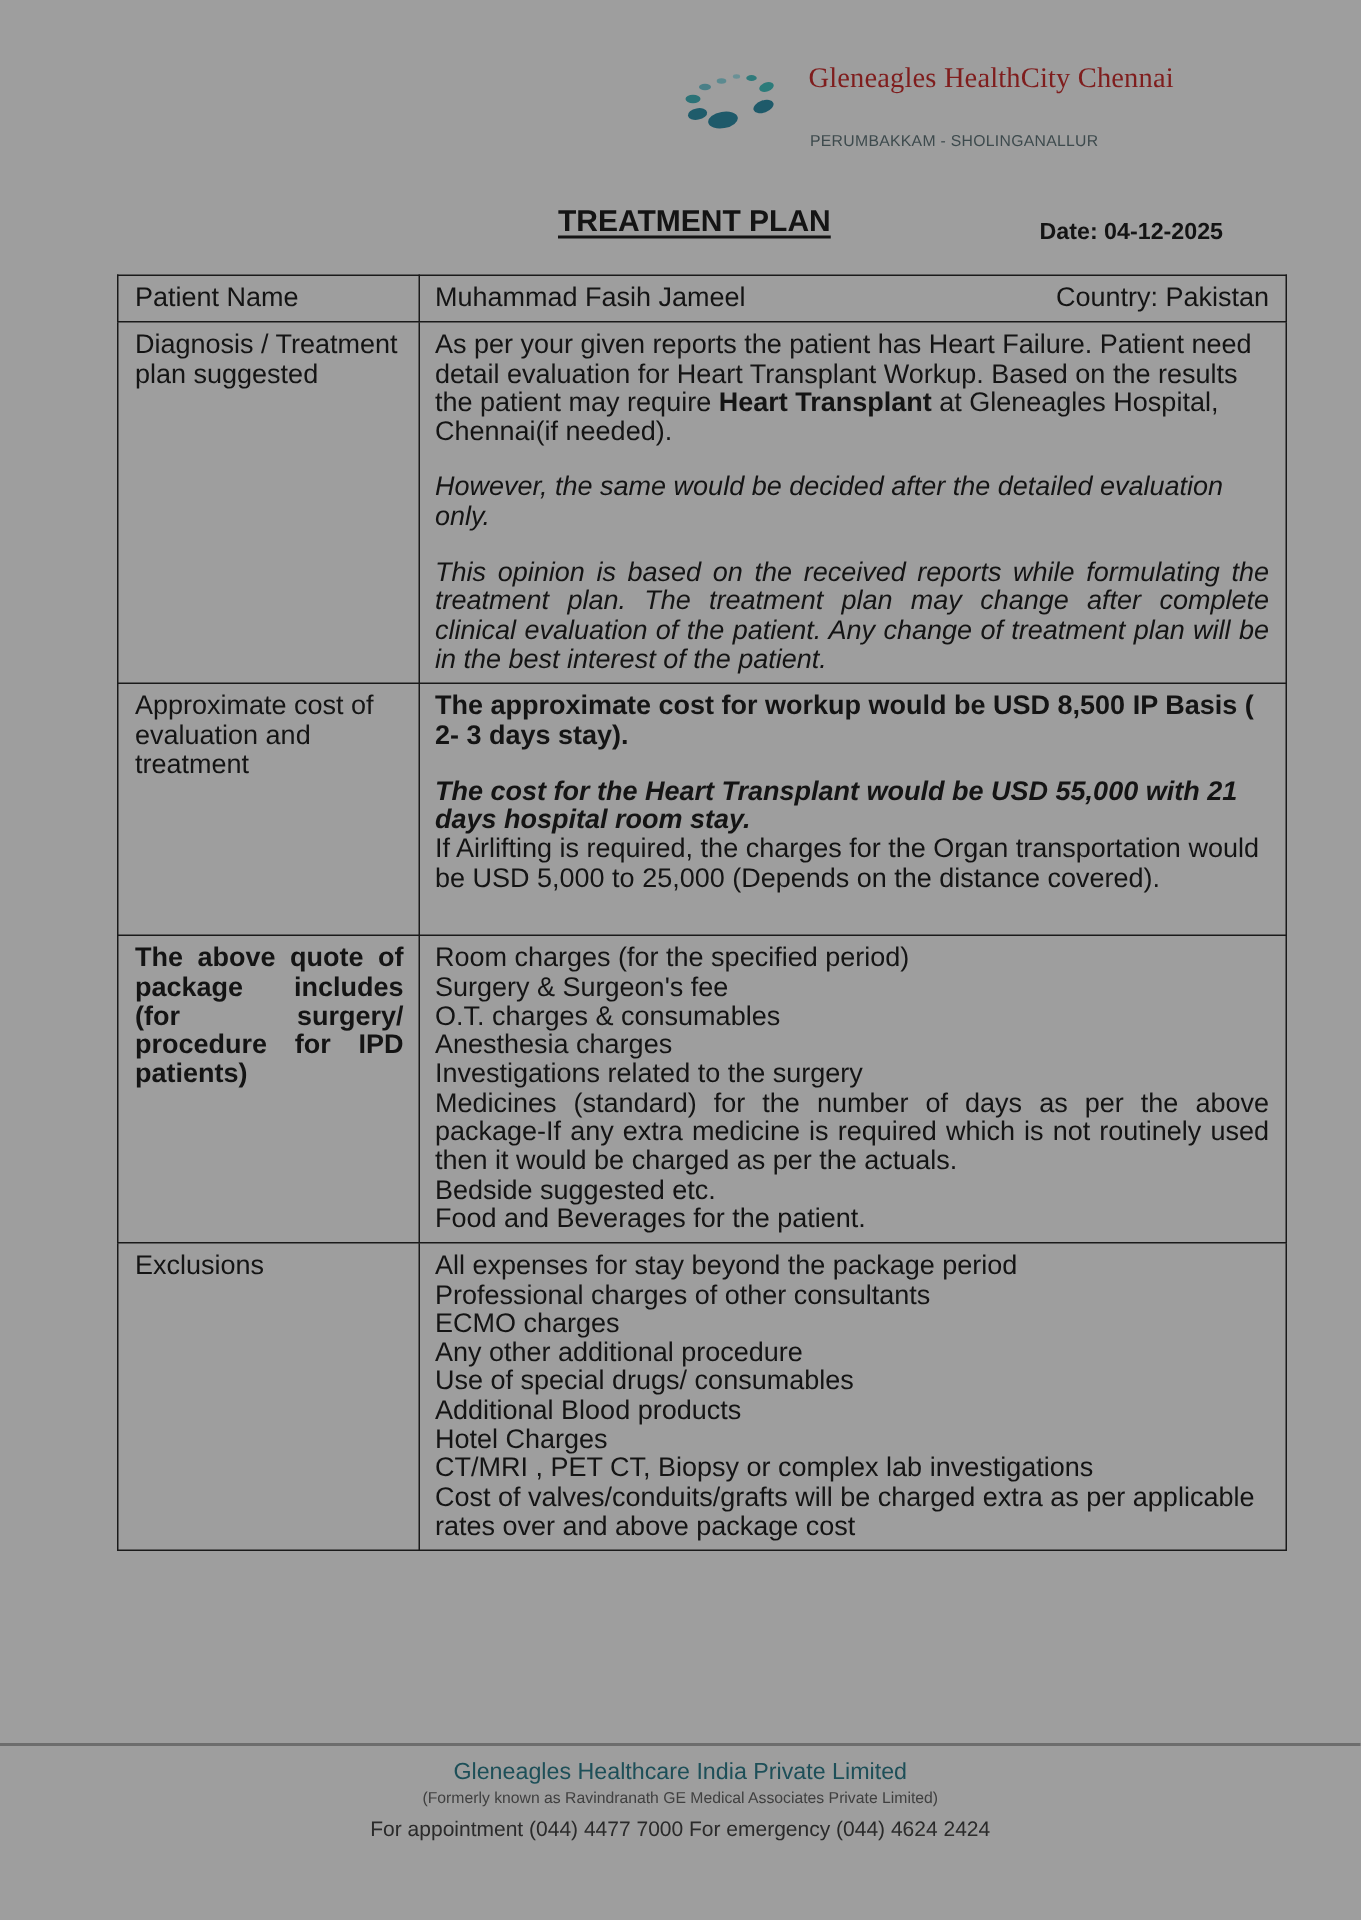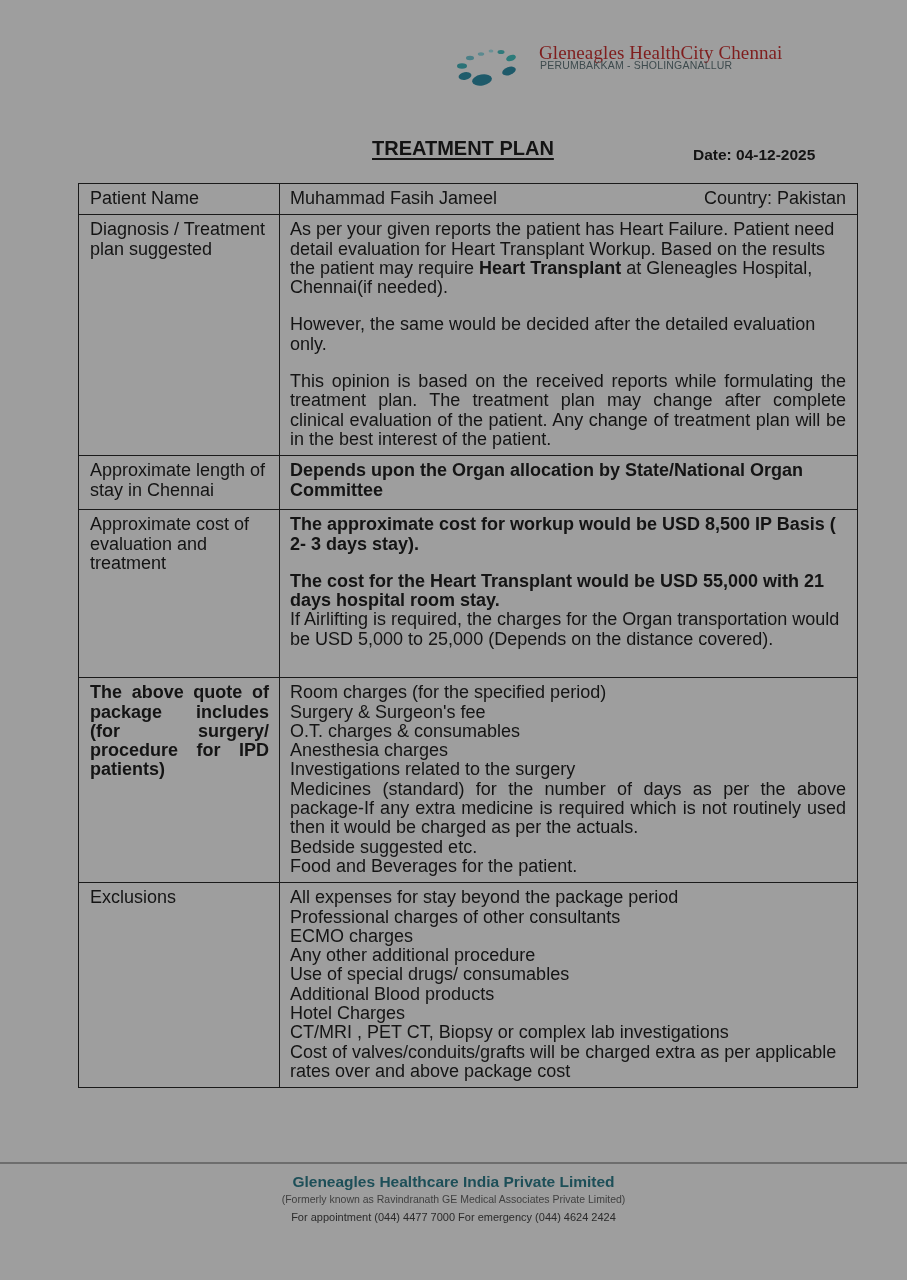--- a/index.html
+++ b/index.html
@@ -3,49 +3,49 @@
   <meta charset="utf-8">
   <style>
     html, body { margin: 0; padding: 0; }
     body {
       width: 907px; height: 1280px; background: #9e9e9e; position: relative; overflow: hidden;
       font-family: "Liberation Sans", sans-serif; color: #141414;
     }
     .logo { position: absolute; left: 456px; top: 40px; width: 420px; height: 60px; }
     .logo svg { position: absolute; left: 0; top: 4px; }
     .logo-name { position: absolute; left: 83px; top: 2px; font-family: "Liberation Serif", serif; font-size: 19px; color: #7f1d1d; white-space: nowrap; letter-spacing: 0.1px; }
-    .logo-sub { position: absolute; left: 84px; top: 19px; font-size: 10.5px; color: #3d4a4d; white-space: nowrap; letter-spacing: 0.2px; }
+    .logo-sub { position: absolute; left: 84px; top: 48px; font-size: 10.5px; color: #3d4a4d; white-space: nowrap; letter-spacing: 0.2px; }
     .title { position: absolute; left: 372px; top: 137px; font-size: 20px; font-weight: bold; text-decoration: underline; text-underline-offset: 3px; white-space: nowrap; }
     .date { position: absolute; left: 693px; top: 146px; font-size: 15.5px; font-weight: bold; white-space: nowrap; }
     table.plan {
       position: absolute; left: 78px; top: 183px; width: 780px; border-collapse: collapse;
       font-size: 18px; line-height: 19.3px; table-layout: fixed;
     }
     table.plan td { border: 1.6px solid #1a1a1a; vertical-align: top; padding: 5px 10px 6px 11px; }
     table.plan td.label { width: 179px; }
     table.plan td.val { padding-left: 10px; padding-right: 11px; }
     .row-patient td { height: 19px; padding-top: 6px; padding-bottom: 4px; }
     .patient-wrap { display: flex; justify-content: space-between; }
     .b { font-weight: bold; }
     .p { margin: 0; }
-    .gap { margin-top: 18px; }
+    .gap { margin-top: 18px; font-style: italic; }
     .justify { text-align: justify; }
     .row-diag td { height: 188px; }
     .row-dept td { height: 52px; padding-top: 7px; }
     .row-stay td { height: 42px; padding-top: 7px; }
     .row-cost td { height: 156px; padding-top: 6px; }
     .row-incl td { height: 190px; padding-top: 5px; }
     .row-excl td { height: 189px; padding-top: 5px; }
     .label.justify-lbl { text-align: justify; text-align-last: left; }
     .footer-rule { position: absolute; left: 0; top: 1162px; width: 907px; height: 2px; background: #6d6d6d; }
     .footer { position: absolute; left: 0; top: 1173px; width: 907px; text-align: center; }
-    .f-name { font-size: 15.5px; font-weight: bold; color: #1d4f58; }
+    .f-name { font-size: 15.5px; font-weight: normal; color: #1d4f58; }
     .f-formerly { font-size: 10.5px; color: #3f3f3f; margin-top: 2px; }
     .f-addr { font-size: 11.5px; color: #2a2a2a; margin-top: 1px; }
-    .f-phone { font-size: 11px; color: #2a2a2a; margin-top: 6px; }
+    .f-phone { font-size: 14px; color: #2a2a2a; margin-top: 6px; }
   </style>
 </head>
 <body>
 
 <div class="logo">
   <svg width="72" height="42" viewBox="0 0 72 42">
     <ellipse cx="26" cy="36" rx="10" ry="5.5" fill="#1e5a6a" transform="rotate(-10 26 36)"></ellipse>
     <ellipse cx="9" cy="32" rx="6.5" ry="3.8" fill="#1f5c6b" transform="rotate(-10 9 32)"></ellipse>
     <ellipse cx="6" cy="22" rx="5" ry="2.8" fill="#2b7277"></ellipse>
     <ellipse cx="14" cy="14" rx="4" ry="2.2" fill="#4a7f87"></ellipse>
@@ -73,24 +73,20 @@
       </div>
     </td>
   </tr>
   <tr class="row-diag">
     <td class="label">Diagnosis / Treatment plan suggested</td>
     <td class="val">
       <p class="p"><span>As per your given reports the patient has Heart Failure. Patient need detail evaluation for Heart Transplant Workup. Based on the results the patient may require </span><span class="b">Heart Transplant</span><span> at Gleneagles Hospital, Chennai(if needed).</span></p>
       <p class="p gap">However, the same would be decided after the detailed evaluation only.</p>
       <p class="p gap justify">This opinion is based on the received reports while formulating the treatment plan. The treatment plan may change after complete clinical evaluation of the patient. Any change of treatment plan will be in the best interest of the patient.</p>
     </td>
-  </tr>
-  <tr class="row-stay">
-    <td class="label">Approximate length of stay  in Chennai</td>
-    <td class="val b">Depends upon the Organ allocation by State/National Organ Committee</td>
   </tr>
   <tr class="row-cost">
     <td class="label">Approximate cost of evaluation and treatment</td>
     <td class="val">
       <p class="p b">The approximate cost for workup would be USD 8,500 IP Basis ( 2- 3 days stay).</p>
       <p class="p b gap">The cost for the Heart Transplant would be USD 55,000 with 21 days hospital room stay.</p>
       <p class="p">If Airlifting is required, the charges for the Organ transportation would be USD 5,000 to 25,000 (Depends on the distance covered).</p>
     </td>
   </tr>
   <tr class="row-incl">

